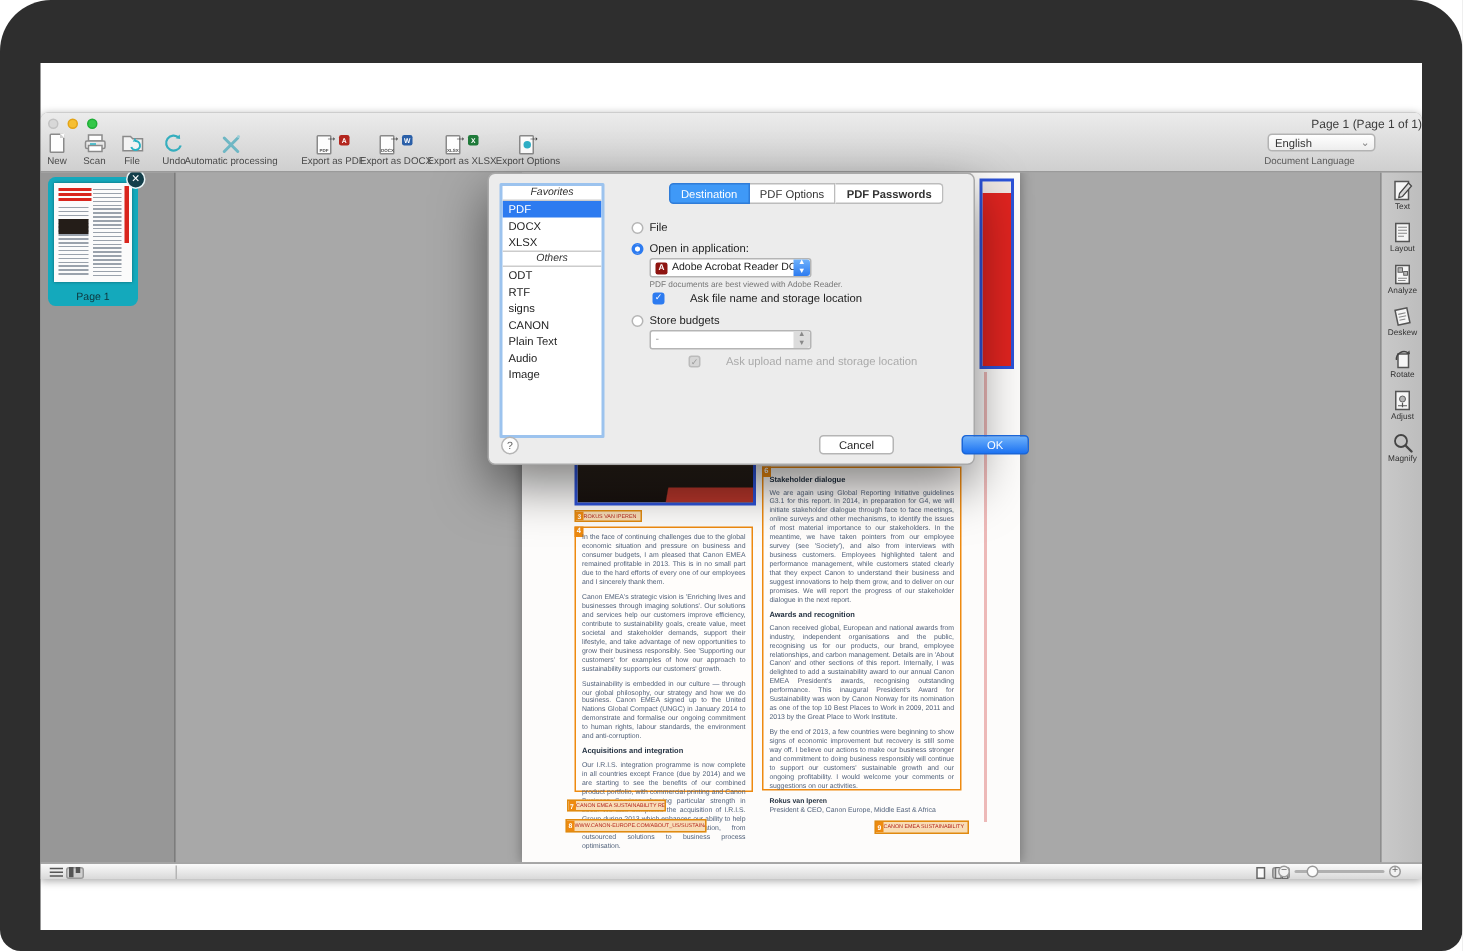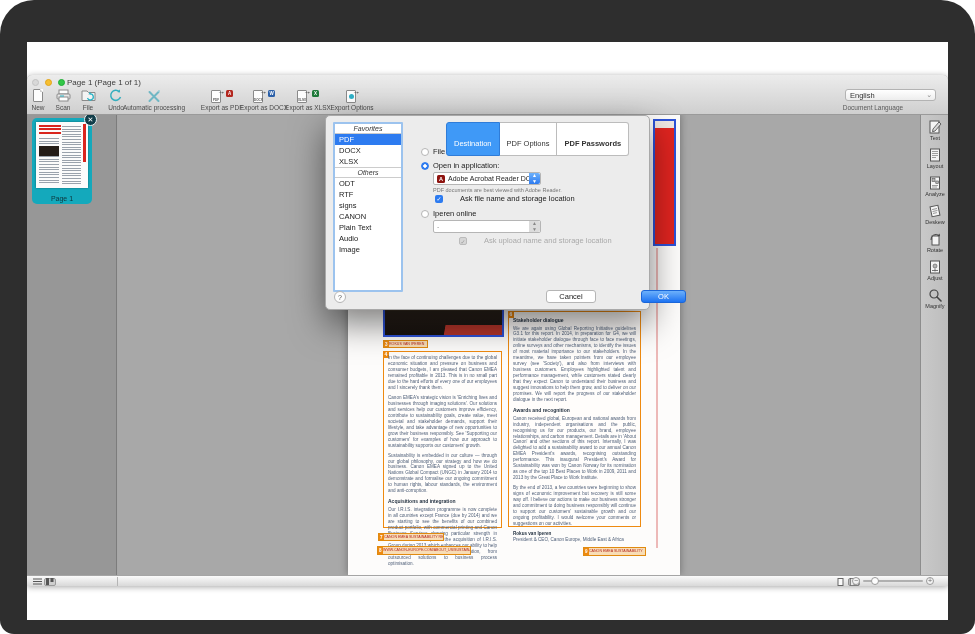--- a/index.html
+++ b/index.html
@@ -7,35 +7,35 @@
   #stage { position:relative; width:975px; height:634px; overflow:hidden; background:#fff; }
 
   
   .bezel { position:absolute; inset:0; background:#2e2e2e; border-radius:34px 34px 14px 14px; }
   .screen { position:absolute; left:27px; top:42px; width:921px; height:578px; background:#ffffff; overflow:hidden; }
 
   
   .window { position:absolute; left:0; top:33px; width:921px; height:511px; background:#a7a7a7; border-radius:5px 5px 0 0; box-shadow:0 1px 6px rgba(0,0,0,.35); }
   .chrome { position:absolute; left:0; top:0; width:921px; height:40px; background:linear-gradient(#ececec,#cfcfcf); border-bottom:1px solid #9a9a9a; border-radius:5px 5px 0 0; }
   .tl { position:absolute; top:4px; width:7px; height:7px; border-radius:50%; }
-  .win-title { position:absolute; left:0; right:0; top:3px; text-align:left; font-size:8px; color:#3c3c3c;margin-left:40px; }
+  .win-title { position:absolute; left:0; right:0; top:3px; text-align:right; font-size:8px; color:#3c3c3c; }
 
   .tbitem { position:absolute; top:13px; transform:translateX(-50%); display:flex; flex-direction:column; align-items:center; width:78px; }
   .tbitem .ic { height:15px; display:flex; align-items:center; justify-content:center; }
   .tbitem .lbl { font-size:6.5px; color:#4a4a4a; margin-top:1px; white-space:nowrap; }
 
   .pageicon { width:10px; height:13px; background:#fdfdfd; border:1px solid #8a8a8a; position:relative; border-radius:1px; }
   .pageicon .fold { position:absolute; right:-1px; top:-1px; width:0; height:0; border-left:3px solid #cfcfcf; border-top:3px solid #fff; transform:rotate(0deg); }
   .pageicon .fmt { position:absolute; bottom:0; left:0; right:0; font-size:3px; color:#555; text-align:center; font-weight:bold; }
   .exp { position:relative; width:22px; height:15px; }
   .exp .pageicon { position:absolute; left:0; bottom:0; }
   .exp .arrow { position:absolute; left:6px; top:-1px; font-size:8px; color:#222; font-weight:bold; }
   .exp .badge { position:absolute; right:0; top:2px; width:7px; height:7px; border-radius:1.5px; color:#fff; font-size:4.5px; font-weight:bold; display:flex; align-items:center; justify-content:center; }
 
-  .lang-select { position:absolute; left:818px; top:14px; width:91px; height:12px; background:linear-gradient(#fff,#ededed); border:1px solid #b3b3b3; border-radius:3px; font-size:7.5px; color:#333; padding:1px 4px; }
+  .lang-select { position:absolute; left:818px; top:14px; width:72px; height:12px; background:linear-gradient(#fff,#ededed); border:1px solid #b3b3b3; border-radius:3px; font-size:7.5px; color:#333; padding:1px 4px; }
   .lang-select .chev { position:absolute; right:3px; top:1px; font-size:7px; color:#888; }
   .lang-label { position:absolute; left:798px; top:29px; width:96px; text-align:center; font-size:6.5px; color:#5a5a5a; }
 
   
   .main { position:absolute; left:0; top:40px; width:921px; height:460px; overflow:hidden; }
   .left-panel { position:absolute; left:0; top:0; width:90px; height:460px; background:#979797; border-right:1px solid #7c7c7c; }
   .canvas { position:absolute; left:91px; top:0; width:802px; height:460px; background:#a8a8a8; overflow:hidden; }
   .right-panel { position:absolute; right:0; top:0; width:28px; height:460px; background:linear-gradient(90deg,#c9c9c9,#bdbdbd); border-left:1px solid #8d8d8d; }
 
   
@@ -72,21 +72,21 @@
   .tagzone { position:absolute; border:1px solid #e08a10; background:#f8ddb6; color:#b3261e; font-size:3.6px; line-height:1.9; white-space:nowrap; overflow:hidden; padding-left:5px; }
   .tagzone .num { position:absolute; left:0; top:0; bottom:0; background:#ee8a10; color:#fff; font-size:4.5px; font-weight:bold; padding:0 1px; }
 
   
   .dialog { position:absolute; left:298px; top:40px; width:325px; height:195px; background:#ececec; border:1px solid #a9a9a9; border-radius:5px; box-shadow:0 14px 34px rgba(0,0,0,.5); }
   .favbox { position:absolute; left:7px; top:6px; width:70px; height:170px; background:#fff; border:2px solid #9cc3ee; border-radius:1px; overflow:hidden; }
   .favhead { font-size:7px; font-style:italic; color:#333; text-align:center; border-bottom:1px solid #ccc; padding:1px 0; }
   .favitem { font-size:7.5px; color:#222; padding:1px 0 1px 4px; height:11px; }
   .favitem.sel { background:#2d7bf0; color:#fff; }
   .tabs { position:absolute; left:120px; top:6px; display:flex; height:14px; }
-  .tab { font-size:7.5px; color:#333; background:#fff; border:1px solid #bcbcbc; border-left:none; padding:16px 7px; white-space:nowrap; }
+  .tab { font-size:7.5px; color:#333; background:#fff; border:1px solid #bcbcbc; border-left:none; padding:2px 7px; white-space:nowrap; }
   .tab:first-child { border-left:1px solid #bcbcbc; border-radius:3px 0 0 3px; }
   .tab:last-child { border-radius:0 3px 3px 0;font-weight:bold; }
   .tab.sel { background:#3f99f7; border-color:#2f7cd8; color:#fff; }
   .radio { position:absolute; display:flex; align-items:center; font-size:7.5px; color:#222; }
   .radio .dot { width:8px; height:8px; border-radius:50%; background:#fff; border:1px solid #b5b5b5; margin-right:4px; }
   .radio.sel .dot { background:radial-gradient(circle at 50% 50%, #fff 0 1.5px, #2d7bf0 1.9px); border-color:#2d7bf0; }
   .dd { position:absolute; height:13px; background:#fff; border:1px solid #b5b5b5; border-radius:2px; font-size:7px; color:#222; display:flex; align-items:center; padding-left:3px; }
   .dd .stepper { position:absolute; right:0; top:0; bottom:0; width:11px; background:linear-gradient(#6db1fb,#2d7bf0); border-radius:0 2px 2px 0; color:#fff; font-size:5px; line-height:5.5px; text-align:center; }
   .dd.disabled { color:#999; }
   .dd.disabled .stepper { background:linear-gradient(#e8e8e8,#cwhite); background:#dcdcdc; color:#888; }
@@ -381,21 +381,21 @@
           <span>Adobe Acrobat Reader DC</span>
           <span class="stepper">▲<br>▼</span>
         </div>
         <div class="hint" style="left:107px; top:71px;">PDF documents are best viewed with Adobe Reader.</div>
         <div class="check" style="left:109px; top:78px;">
           <span class="box">✓</span>
           <span>Ask file name and storage location</span>
         </div>
         <div class="radio" style="left:95px; top:93px;">
           <span class="dot"></span>
-          <span>Iperen online</span>
+          <span>Store budgets</span>
         </div>
         <div class="dd disabled" style="left:107px; top:104px; width:108px;">
           <span>-</span>
           <span class="stepper">▲<br>▼</span>
         </div>
         <div class="check disabled" style="left:109px; top:120px;padding-left:24px;">
           <span class="box">✓</span>
           <span>Ask upload name and storage location</span>
         </div>
 

